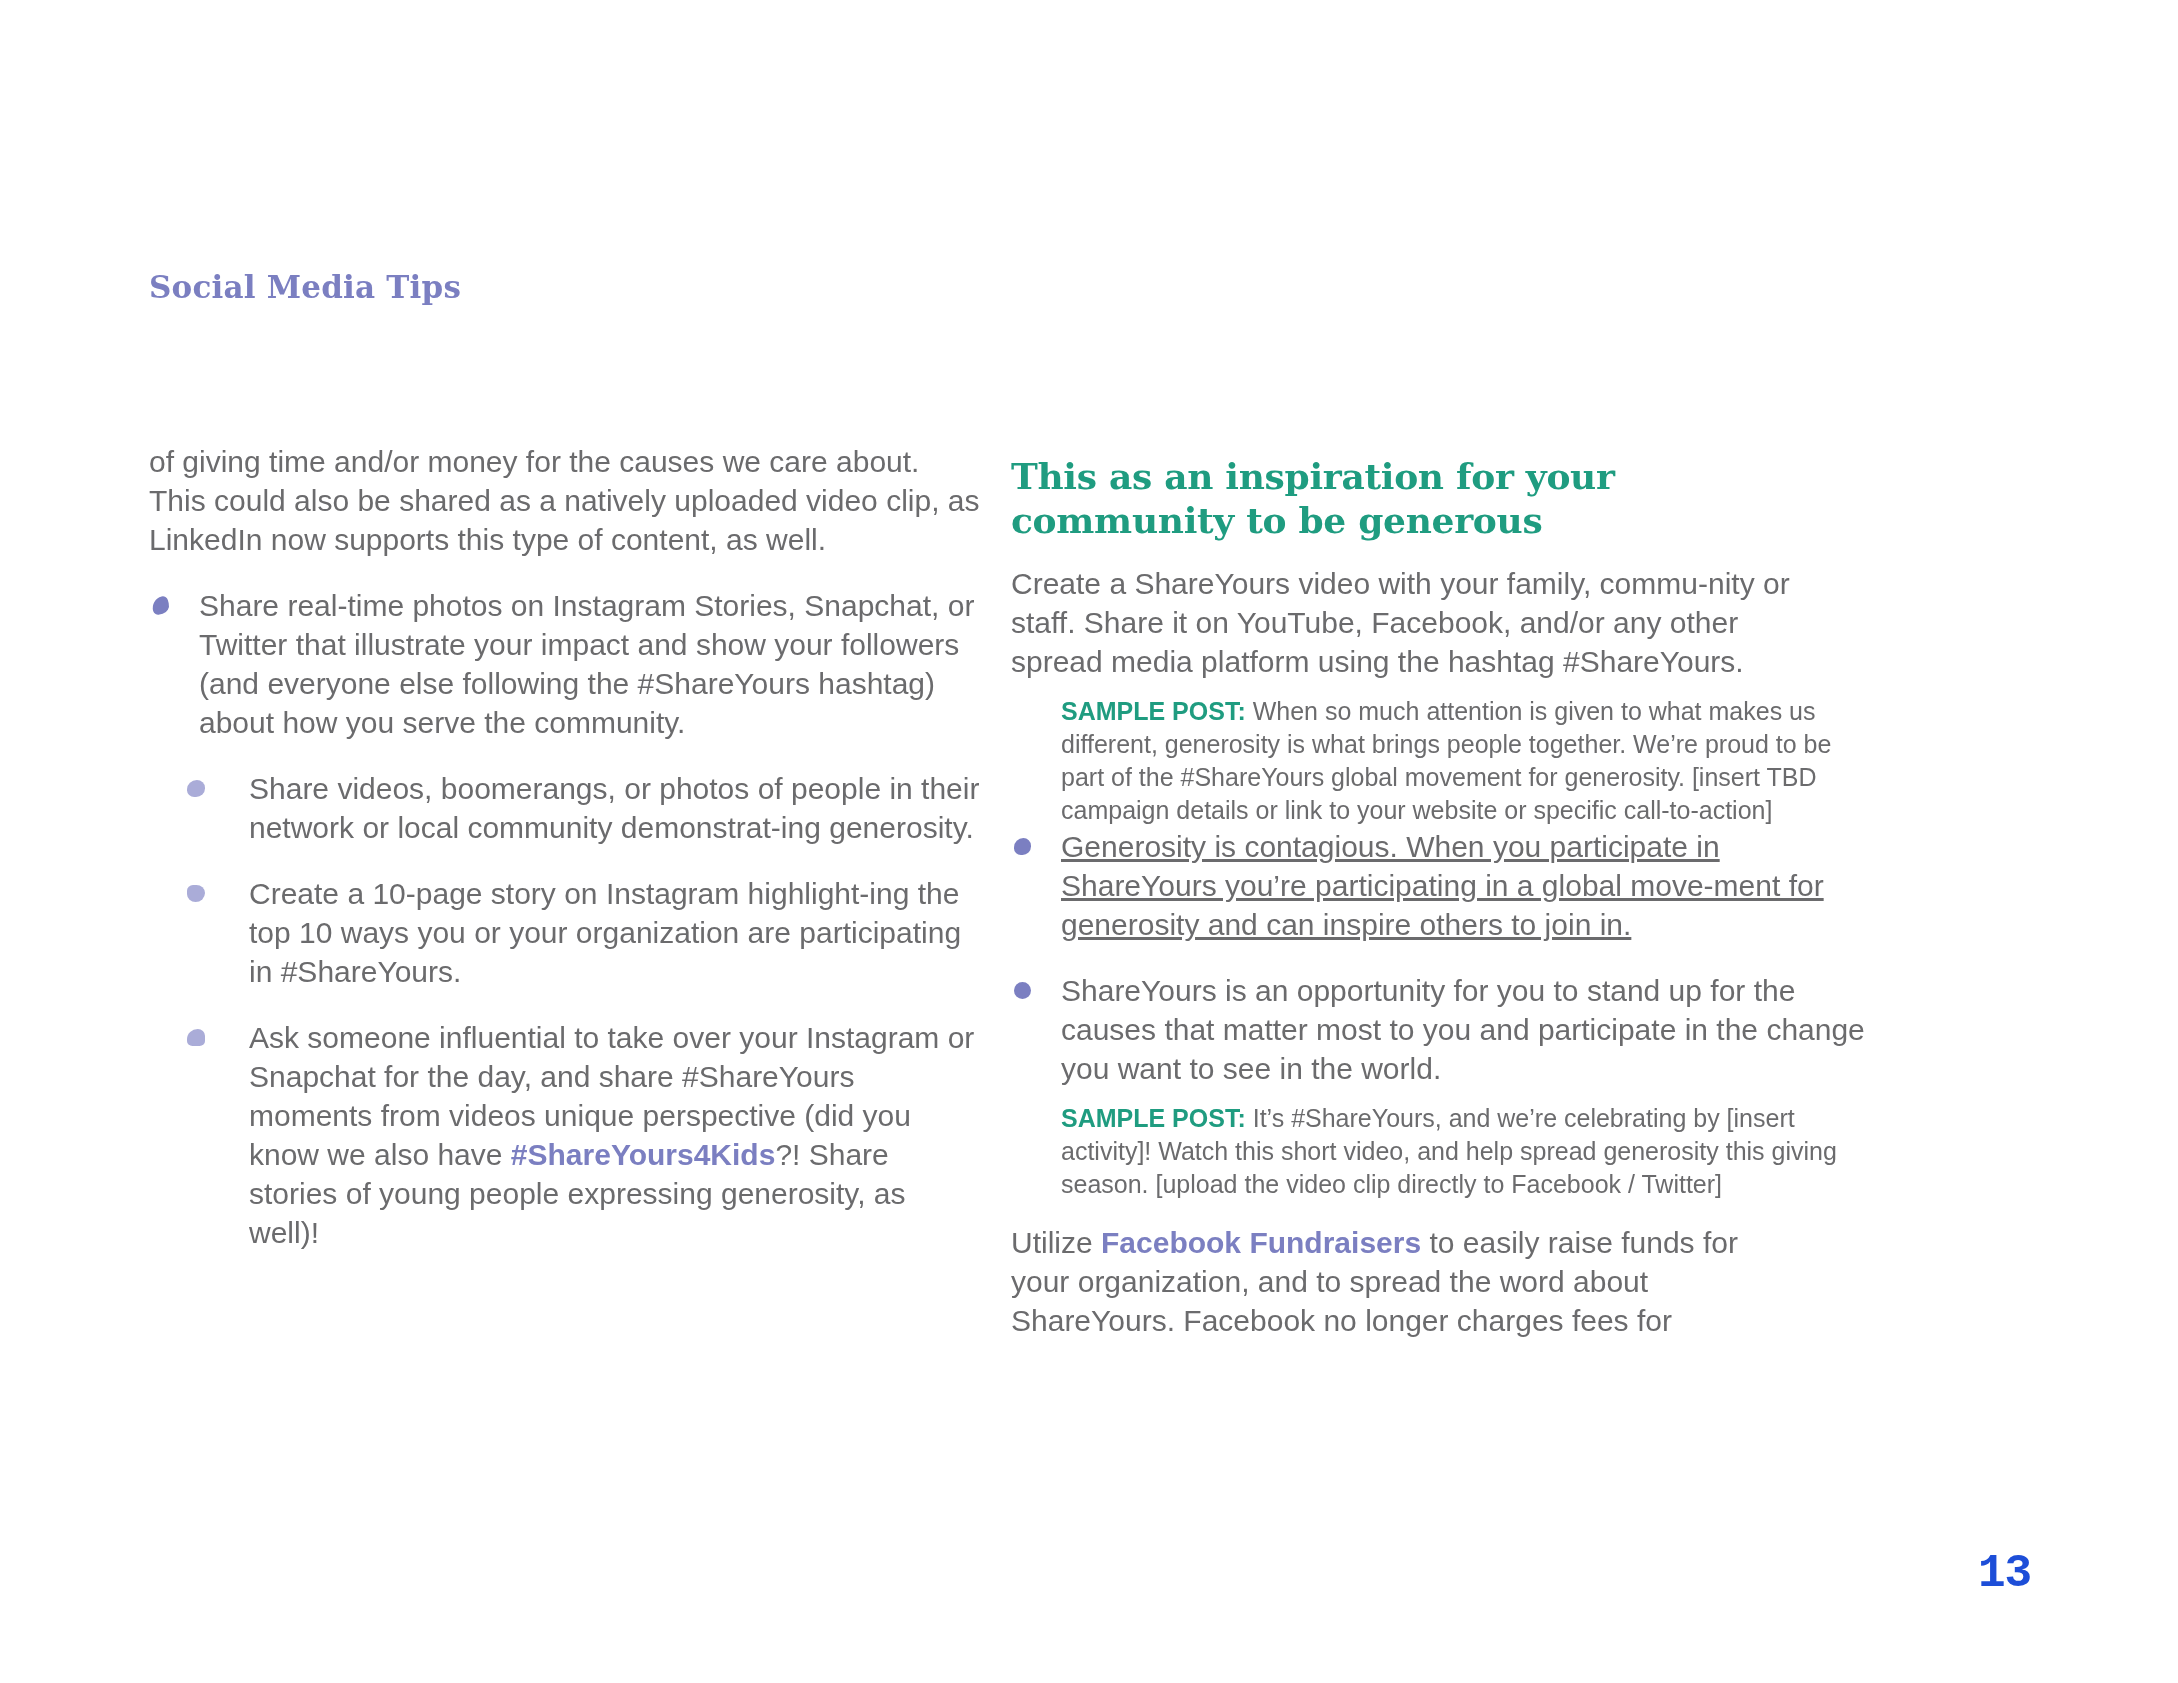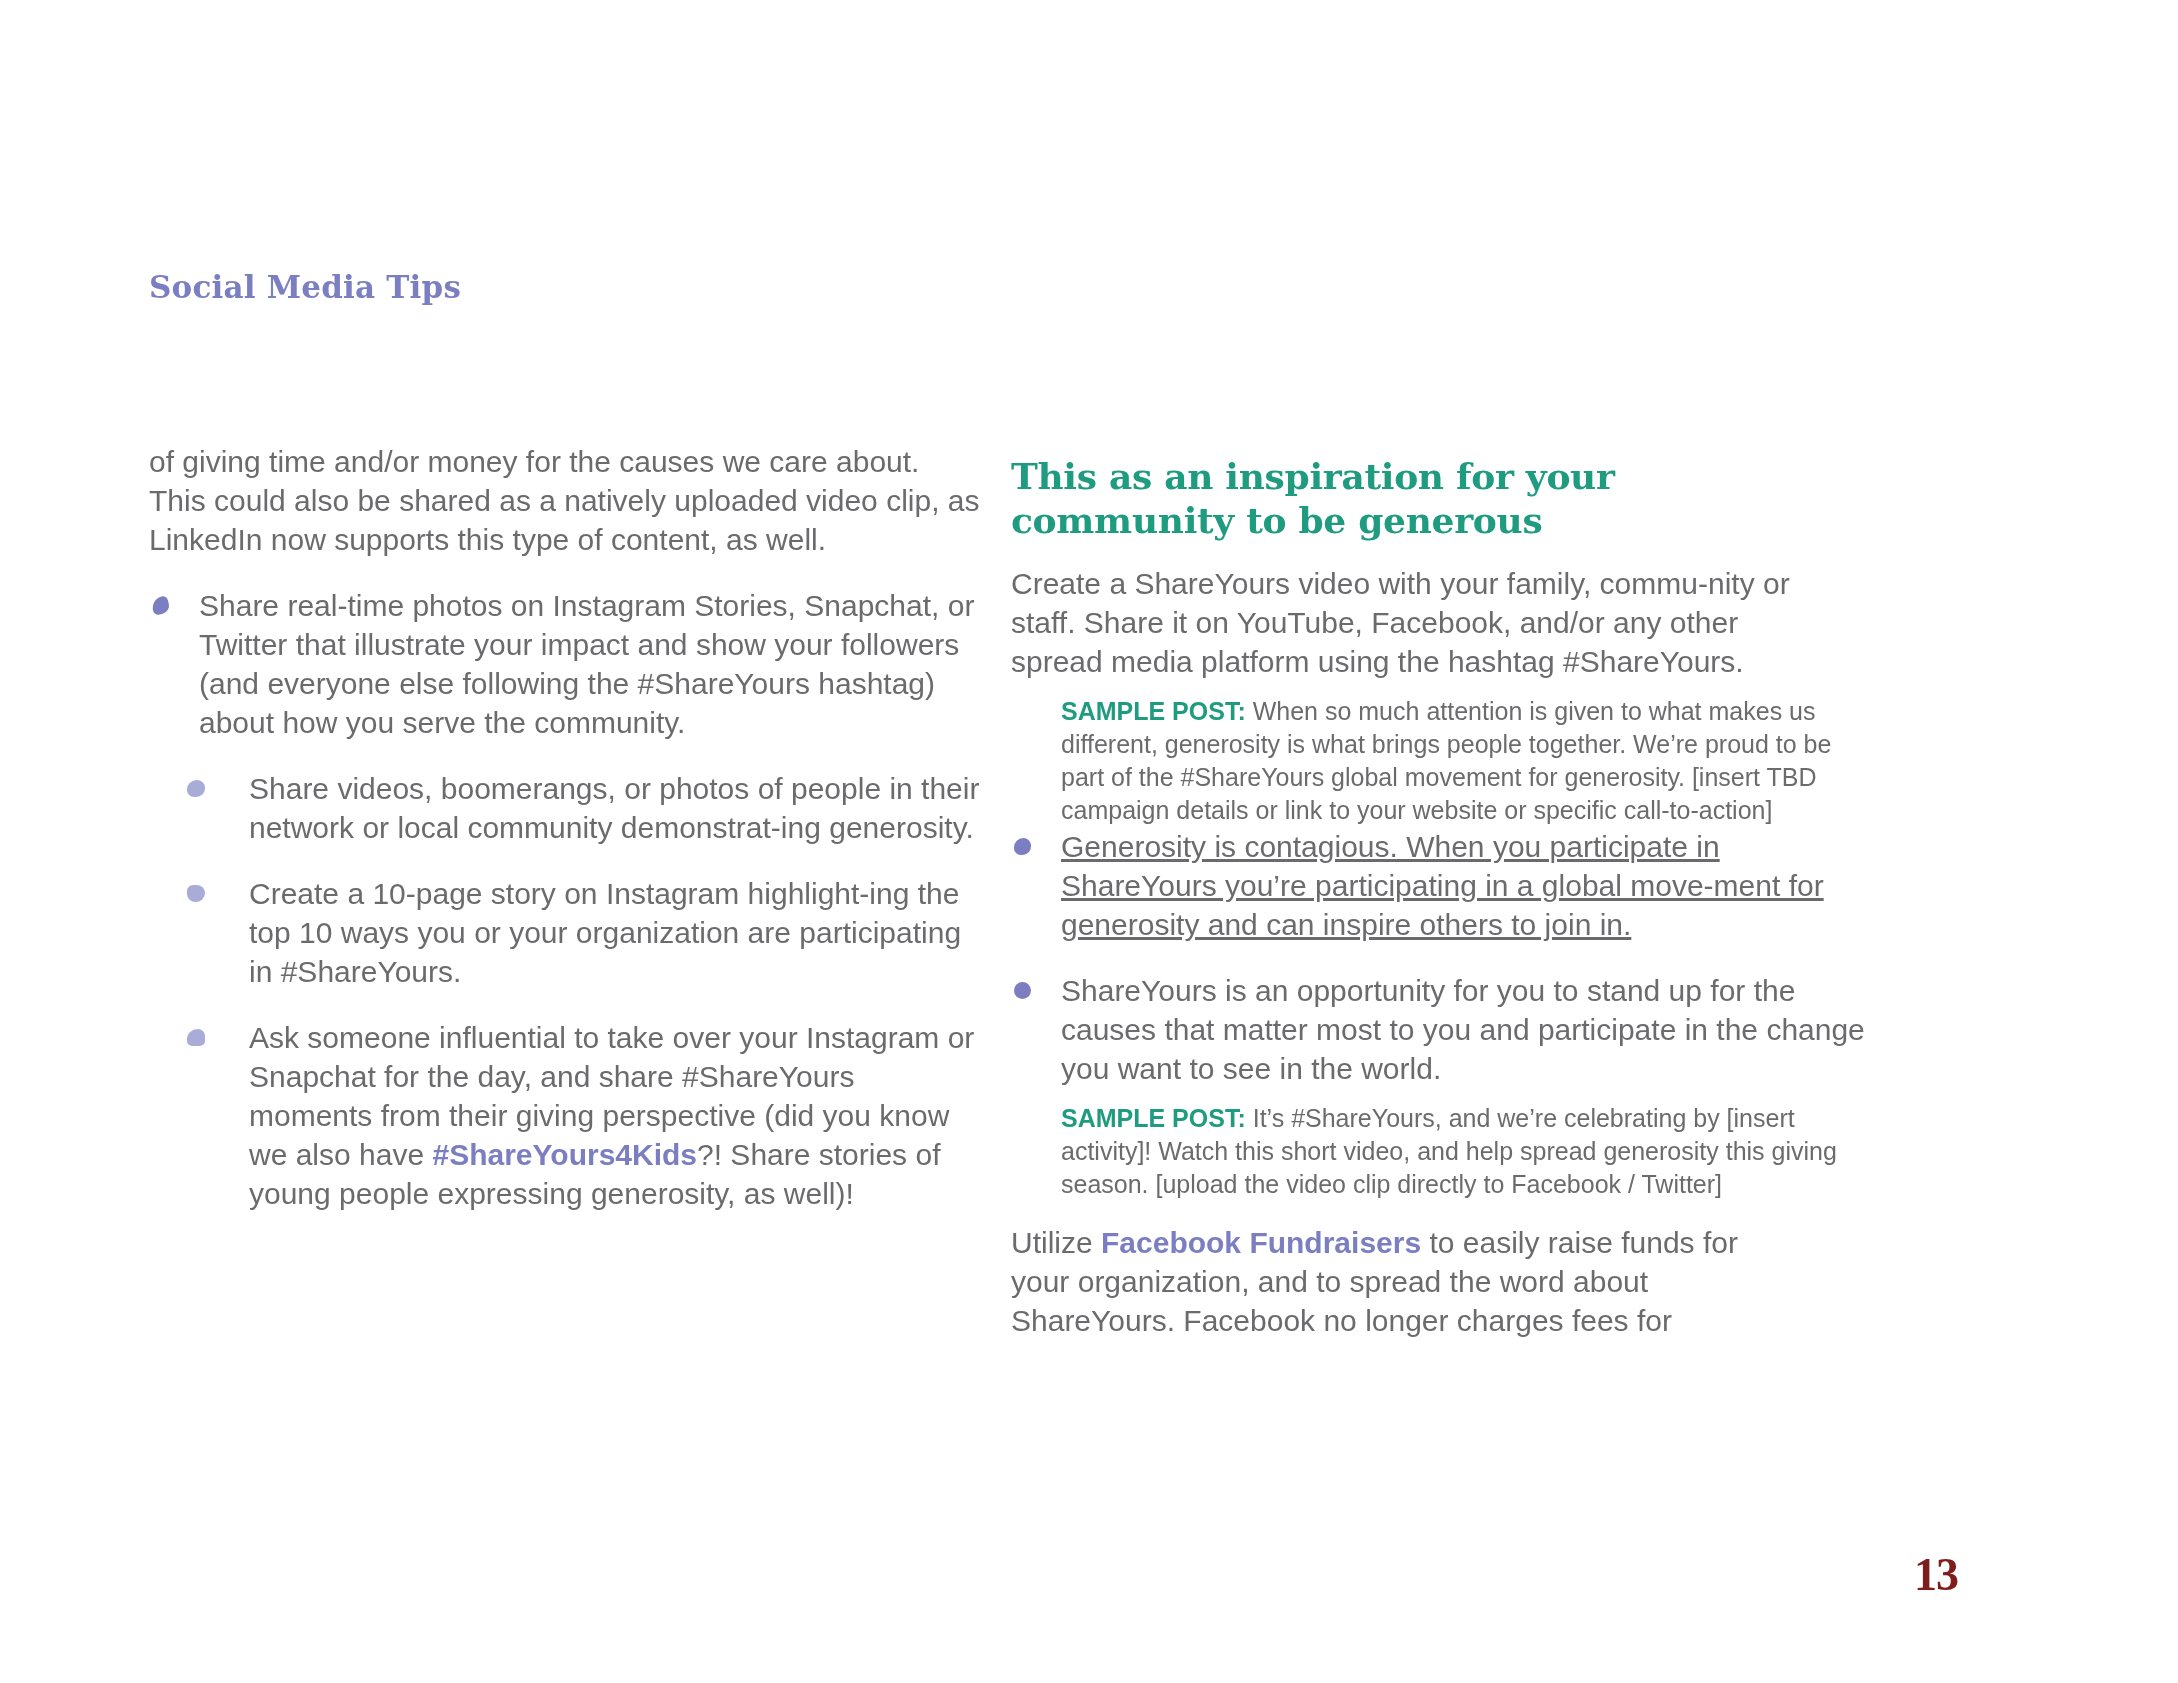--- a/index.html
+++ b/index.html
@@ -13,21 +13,21 @@
     .bullet .dot { position: absolute; left: 3px; top: 11px; width: 17px; height: 17px; border-radius: 55% 45% 50% 40%; background: #7b7fc1; }
     .bullet.sub { padding-left: 100px; }
     .bullet.sub .dot { left: 38px; top: 11px; width: 18px; height: 17px; background: #aaacd8; }
     .bullet.sub .dot.d2 { border-radius: 35% 50% 55% 50%; }
     .bullet.sub .dot.d3 { border-radius: 60% 40% 30% 30%; }
     .bullet.first .dot { border-radius: 70% 30% 50% 30%; transform: rotate(-15deg); }
     .link { color: #7b7fc1; font-weight: bold; }
     .heading { font-family: "DejaVu Serif", serif; font-weight: bold; font-size: 36px; line-height: 44px; color: #1f9c80; margin: 0; letter-spacing: -0.3px; }
     .sample { font-size: 25px; line-height: 33px; padding-left: 50px; margin: 0; color: #6b6b6d; }
     .sample .label { color: #1f9c80; font-weight: bold; }
-    .page-num { position: absolute; left: 1914px; top: 1548px; font-family: Liberation Serif, serif; font-weight: bold; font-size: 46px; color: #7f1d1d; letter-spacing: -1px; }
+    .page-num { position: absolute; left: 1978px; top: 1548px; font-family: Liberation Mono, monospace; font-weight: bold; font-size: 46px; color: #1d4ed8; letter-spacing: -1px; }
   </style>
 </head>
 <body>
 
 <div class="header">Social Media Tips</div>
 
 <div class="col col-left">
   <p class="body-text" style="width:832px;">of giving time and/or money for the causes we care about. This could also be shared as a natively uploaded video clip, as LinkedIn now supports this type of content, as well.</p>
 
   <div class="bullet first body-text" style="margin-top:27px;">
@@ -40,21 +40,21 @@
     <span>Share videos, boomerangs, or photos of people in their network or local community demonstrat-ing generosity.</span>
   </div>
 
   <div class="bullet sub body-text" style="margin-top:27px;">
     <span class="dot d2"></span>
     <span>Create a 10-page story on Instagram highlight-ing the top 10 ways you or your organization are participating in #ShareYours.</span>
   </div>
 
   <div class="bullet sub body-text" style="margin-top:27px; width:733px;">
     <span class="dot d3"></span>
-    <span>Ask someone influential to take over your Instagram or Snapchat for the day, and share #ShareYours moments from their giving perspective (did you know we also have </span><span class="link">#ShareYours4Kids</span><span>?! Share stories of young people expressing generosity, as well)!</span>
+    <span>Ask someone influential to take over your Instagram or Snapchat for the day, and share #ShareYours moments from videos unique perspective (did you know we also have </span><span class="link">#ShareYours4Kids</span><span>?! Share stories of young people expressing generosity, as well)!</span>
   </div>
 </div>
 
 <div class="col col-right" style="top:454px;">
   <h2 class="heading" style="width:693px;">This as an inspiration for your community to be generous</h2>
 
   <p class="body-text" style="margin-top:22px; width:792px;">Create a ShareYours video with your family, commu-nity or staff. Share it on YouTube, Facebook, and/or any other spread media platform using the hashtag #ShareYours.</p>
 
   <p class="sample" style="margin-top:14px; width:782px;">
     <span class="label">SAMPLE POST:</span><span> When so much attention is given to what makes us different, generosity is what brings people together. We’re proud to be part of the #ShareYours global movement for generosity. [insert TBD campaign details or link to your website or specific call-to-action]</span>

